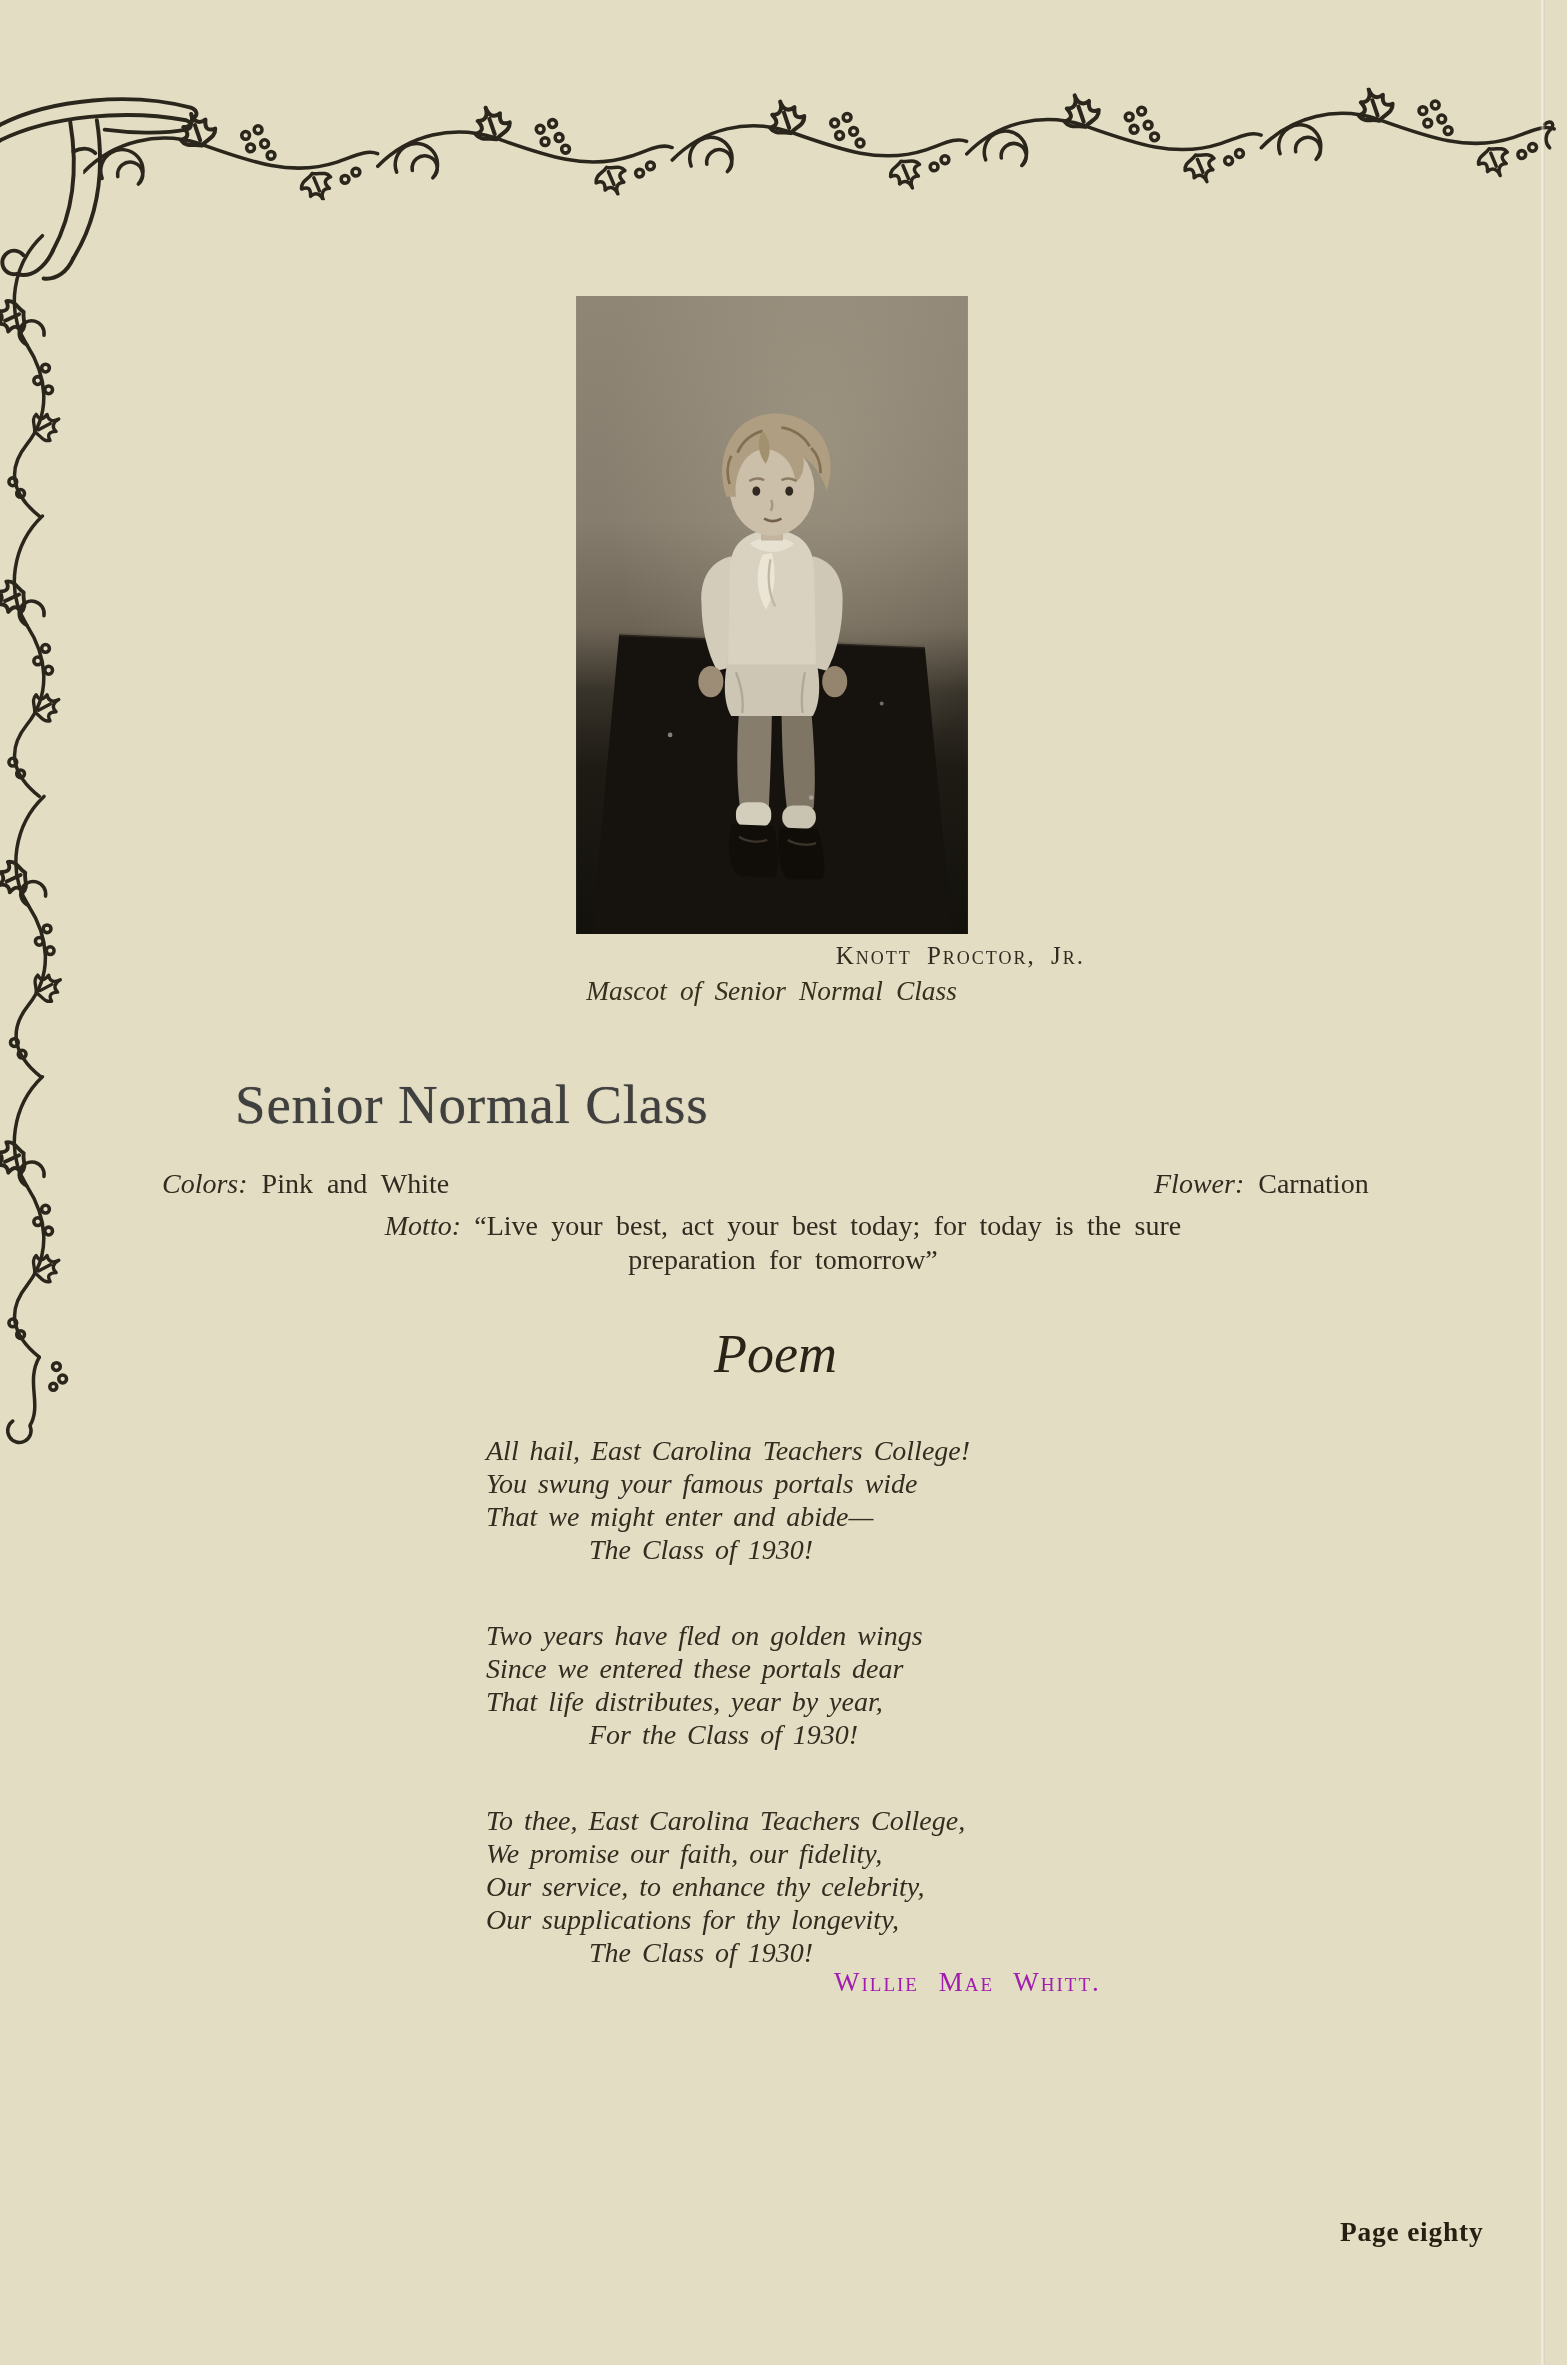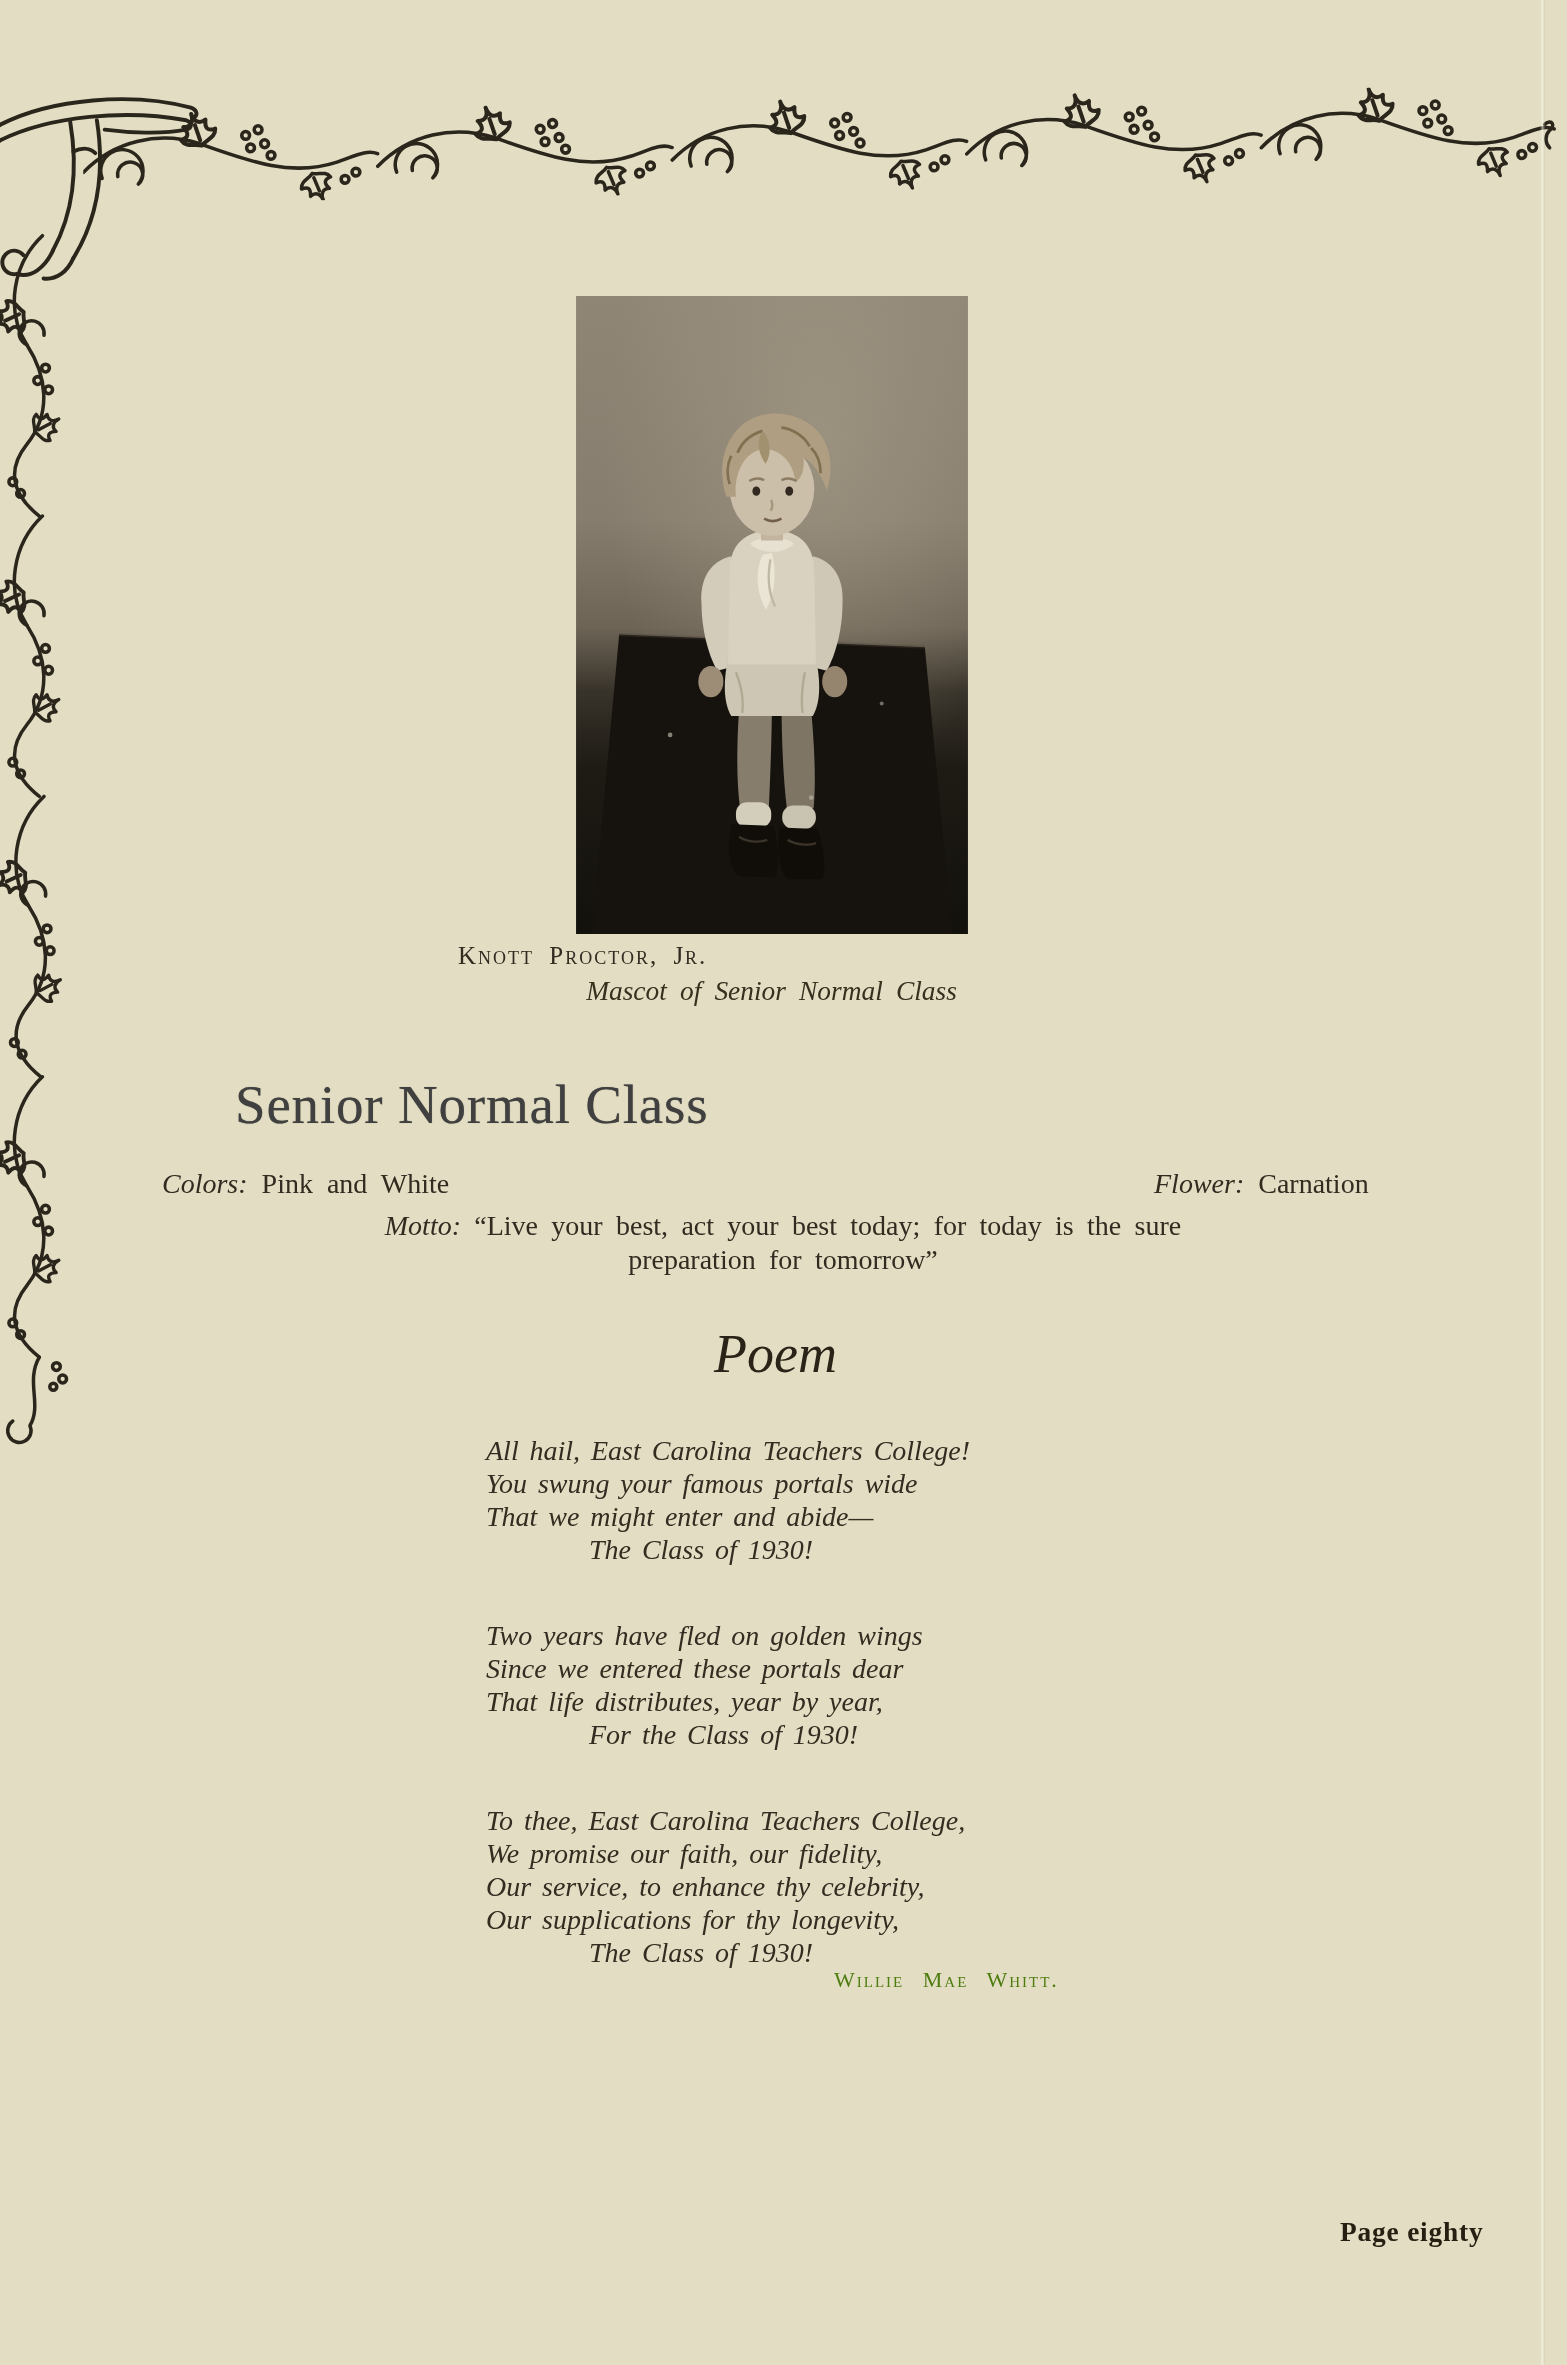--- a/index.html
+++ b/index.html
@@ -18,21 +18,21 @@
     pointer-events:none;
   }
   .orn{position:absolute;}
   .topborder{left:83px;top:108px;transform:rotate(-0.9deg);transform-origin:left center;}
   .initialT{left:-4.7px;top:81px;}
   .leftborder{left:-9.4px;top:232px;}
 
   .photo{position:absolute;left:576px;top:296px;width:392px;height:638px;}
   .photo svg{display:block;width:100%;height:100%;}
 
-  .cap-name{position:absolute;left:458px;top:942px;width:627px;text-align:left;
+  .cap-name{position:absolute;left:458px;top:942px;width:627px;text-align:right;
     font-size:25px;font-variant:small-caps;letter-spacing:2px;word-spacing:7px;color:#322b20;}
   .cap-role{position:absolute;left:419px;top:976px;width:705px;text-align:center;
     font-size:27.4px;font-style:italic;word-spacing:6.3px;color:#37301f;}
 
   .heading{position:absolute;left:235px;top:1073px;width:1081px;text-align:left;
     font-size:55px;letter-spacing:0.8px;color:#404040;text-shadow:0 0 0.8px rgba(36,30,19,.55);}
 
   .infoline{font-size:28px;color:#322b20;text-align:right;}
   .infoline .lbl{font-style:italic;}
   .colors{position:absolute;left:162px;top:1168px;word-spacing:7px;}
@@ -40,22 +40,22 @@
   .motto1{position:absolute;left:78px;top:1210px;width:1410px;text-align:center;word-spacing:6.3px;}
   .motto2{position:absolute;left:78px;top:1244px;width:1410px;text-align:center;word-spacing:6.3px;}
 
   .poemtitle{position:absolute;left:235px;top:1323px;width:1081px;text-align:center;
     font-size:54px;font-style:italic;color:#2a2418;}
   .stanza{position:absolute;left:486px;width:784px;font-size:28px;font-style:italic;
     line-height:33px;word-spacing:3.9px;color:#332c20;}
   .stanza .ln{white-space:nowrap;}
   .stanza .indent{padding-left:103px;}
   .s1{top:1434px;} .s2{top:1619px;} .s3{top:1804px;}
-  .author{position:absolute;left:834px;top:1967px;font-size:22px;font-variant:small-caps;
-    letter-spacing:2px;word-spacing:11px;color:#4d7c0f;}
+  .author{position:absolute;left:834px;top:1967px;font-size:27px;font-variant:small-caps;
+    letter-spacing:2px;word-spacing:11px;color:#a21caf;}
   .pagenum{position:absolute;left:1340px;top:2217px;font-size:27.4px;
     font-weight:bold;color:#261f12;letter-spacing:0.8px;}
 </style>
 </head>
 <body>
 
 <div class="page">
 
   <svg class="orn initialT" width="210" height="207" viewBox="0 0 268 264" fill="none" stroke="#2b261c" stroke-width="5" stroke-linecap="round" stroke-linejoin="round">
     <path d="M6,56 C72,22 176,14 250,34 C258,37 260,44 252,48"></path>

